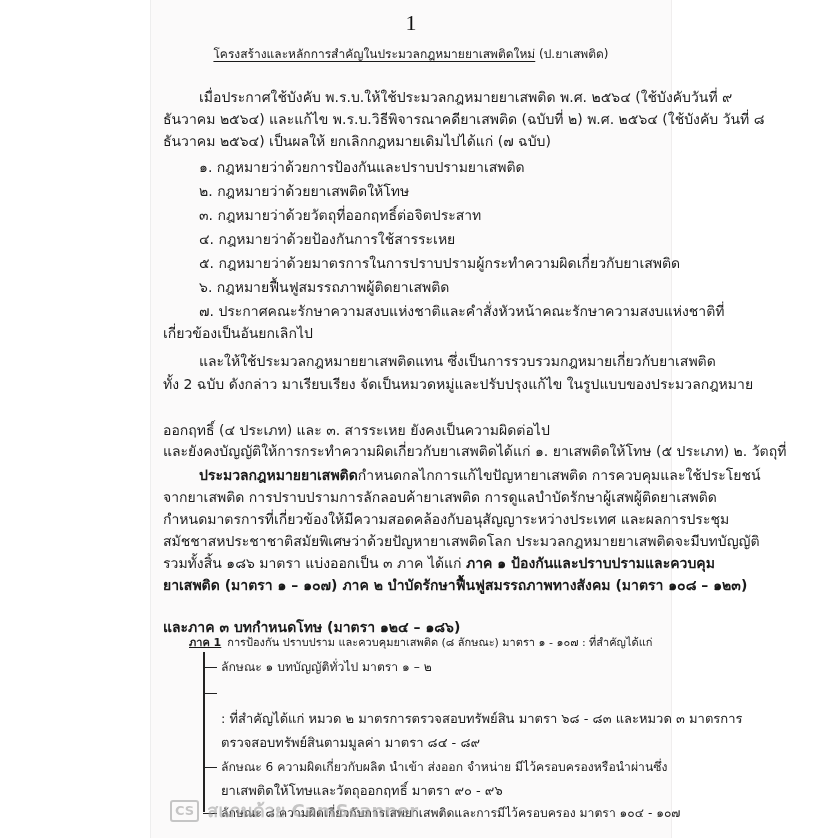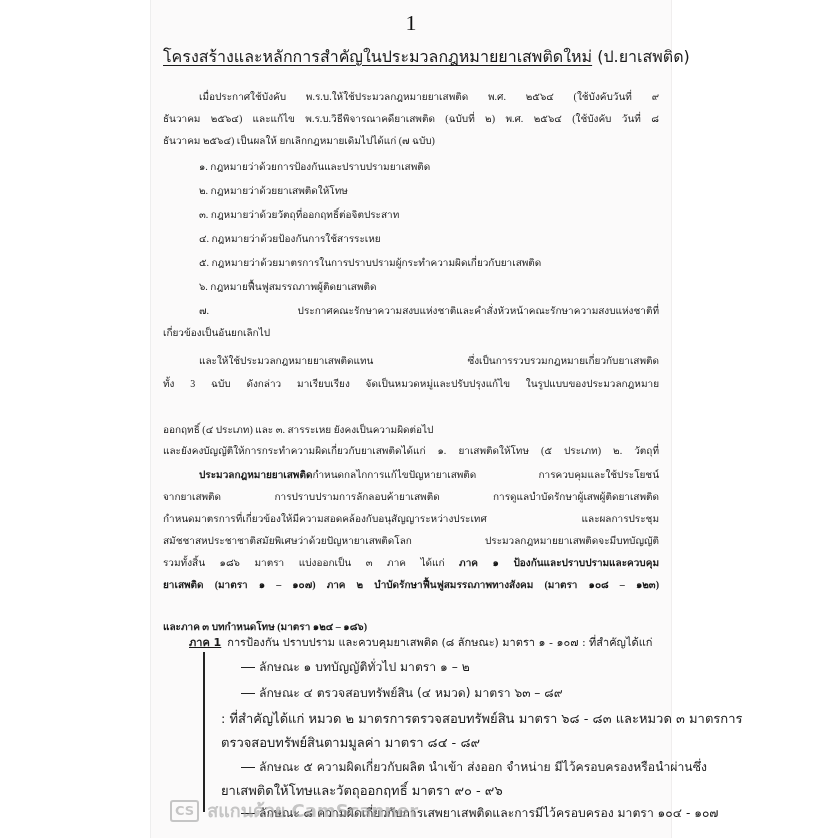--- a/index.html
+++ b/index.html
@@ -40,34 +40,33 @@
     font-family: "Liberation Serif", "DejaVu Serif", serif;
     font-size: 22px;
     color: #111;
   }
   .doc-title {
     position: absolute;
     left: 0;
     width: 496px;
     top: 44px;
     text-align: center;
-    font-size: 16px;
+    font-size: 12px;
     white-space: nowrap;
   }
   .doc-title .u {
     text-decoration: underline;
     text-underline-offset: 3px;
   }
   .line {
     position: absolute;
     left: 0;
-    font-size: 10px;
-    line-height: 22px;
-    white-space: nowrap;
-    font-family: Liberation Serif, serif;
+    font-size: 14px;
+    line-height: 22px;
+    white-space: nowrap;
   }
   .b { font-weight: bold; }
   .just {
     width: 496px;
     text-align: justify;
     text-align-last: justify;
   }
   .ind1 { left: 36px; }
   .ind-list { left: 36px; }
   .tree-head {
@@ -87,21 +86,20 @@
     left: 40px;
     width: 1.5px;
     background: #222;
   }
   .tree-branch {
     position: absolute;
     left: 40px;
     font-size: 12.2px;
     line-height: 22px;
     white-space: nowrap;
-    padding-left: 38px;
   }
   .tree-branch .dash {
     display: inline-block;
     width: 14px;
     height: 1.5px;
     background: #222;
     vertical-align: middle;
     margin-right: 4px;
   }
   .tree-sub {
@@ -150,21 +148,21 @@
     <div class="line ind-list" style="top:156px;">๑. กฎหมายว่าด้วยการป้องกันและปราบปรามยาเสพติด</div>
     <div class="line ind-list" style="top:180px;">๒. กฎหมายว่าด้วยยาเสพติดให้โทษ</div>
     <div class="line ind-list" style="top:204px;">๓. กฎหมายว่าด้วยวัตถุที่ออกฤทธิ์ต่อจิตประสาท</div>
     <div class="line ind-list" style="top:228px;text-align:right;">๔. กฎหมายว่าด้วยป้องกันการใช้สารระเหย</div>
     <div class="line ind-list" style="top:252px;">๕. กฎหมายว่าด้วยมาตรการในการปราบปรามผู้กระทำความผิดเกี่ยวกับยาเสพติด</div>
     <div class="line ind-list" style="top:276px;">๖. กฎหมายฟื้นฟูสมรรถภาพผู้ติดยาเสพติด</div>
     <div class="line ind-list" style="top:300px;width:460px;text-align:justify;text-align-last:justify;">๗. ประกาศคณะรักษาความสงบแห่งชาติและคำสั่งหัวหน้าคณะรักษาความสงบแห่งชาติที่</div>
     <div class="line" style="top:322px;">เกี่ยวข้องเป็นอันยกเลิกไป</div>
 
     <div class="line ind1" style="top:350px;width:460px;text-align:justify;text-align-last:justify;">และให้ใช้ประมวลกฎหมายยาเสพติดแทน  ซึ่งเป็นการรวบรวมกฎหมายเกี่ยวกับยาเสพติด</div>
-    <div class="line just" style="top:373px;">ทั้ง 3 ฉบับ ดังกล่าว มาเรียบเรียง จัดเป็นหมวดหมู่และปรับปรุงแก้ไข ในรูปแบบของประมวลกฎหมาย</div>
+    <div class="line just" style="top:373px;">ทั้ง 2 ฉบับ ดังกล่าว มาเรียบเรียง จัดเป็นหมวดหมู่และปรับปรุงแก้ไข ในรูปแบบของประมวลกฎหมาย</div>
     <div class="line just" style="top:396px;margin-top:44px;">และยังคงบัญญัติให้การกระทำความผิดเกี่ยวกับยาเสพติดได้แก่ ๑. ยาเสพติดให้โทษ (๕ ประเภท) ๒. วัตถุที่</div>
     <div class="line" style="top:419px;">ออกฤทธิ์ (๔ ประเภท) และ ๓. สารระเหย ยังคงเป็นความผิดต่อไป</div>
 
     <div class="line ind1" style="top:464px;width:460px;text-align:justify;text-align-last:justify;">
       <span class="b">ประมวลกฎหมายยาเสพติด</span><span>กำหนดกลไกการแก้ไขปัญหายาเสพติด การควบคุมและใช้ประโยชน์</span>
     </div>
     <div class="line just" style="top:486px;">จากยาเสพติด การปราบปรามการลักลอบค้ายาเสพติด การดูแลบำบัดรักษาผู้เสพผู้ติดยาเสพติด</div>
     <div class="line just" style="top:508px;">กำหนดมาตรการที่เกี่ยวข้องให้มีความสอดคล้องกับอนุสัญญาระหว่างประเทศ และผลการประชุม</div>
     <div class="line just" style="top:530px;">สมัชชาสหประชาชาติสมัยพิเศษว่าด้วยปัญหายาเสพติดโลก ประมวลกฎหมายยาเสพติดจะมีบทบัญญัติ</div>
     <div class="line just" style="top:552px;">
@@ -175,27 +173,27 @@
 
     <div class="tree-head" style="top:632px;">
       <span class="pak">ภาค 1</span><span>การป้องกัน ปราบปราม และควบคุมยาเสพติด (๘ ลักษณะ) มาตรา ๑ - ๑๐๗  : ที่สำคัญได้แก่</span>
     </div>
     <div class="tree-vline" style="top:652px;height:160px;"></div>
 
     <div class="tree-branch" style="top:656px;">
       <span class="dash"></span><span>ลักษณะ ๑  บทบัญญัติทั่วไป มาตรา ๑ – ๒</span>
     </div>
     <div class="tree-branch" style="top:682px;">
-      <span class="dash"></span><span>ลักษณะ ๔  ตรวจสอบทรัพย์สิน (๔ หมวด) มาตรา ๖๓ – ๘๙</span>
+      <span class="dash"></span>
     </div>
     <div class="tree-sub" style="top:708px;">: ที่สำคัญได้แก่ หมวด ๒ มาตรการตรวจสอบทรัพย์สิน มาตรา ๖๘ - ๘๓ และหมวด ๓ มาตรการ</div>
     <div class="tree-sub" style="top:732px;">ตรวจสอบทรัพย์สินตามมูลค่า มาตรา ๘๔ - ๘๙</div>
 
     <div class="tree-branch" style="top:756px;">
-      <span class="dash"></span><span>ลักษณะ ๕  ความผิดเกี่ยวกับผลิต  นำเข้า  ส่งออก  จำหน่าย  มีไว้ครอบครองหรือนำผ่านซึ่ง</span>
+      <span class="dash"></span><span>ลักษณะ 6  ความผิดเกี่ยวกับผลิต  นำเข้า  ส่งออก  จำหน่าย  มีไว้ครอบครองหรือนำผ่านซึ่ง</span>
     </div>
     <div class="tree-sub" style="top:780px;">ยาเสพติดให้โทษและวัตถุออกฤทธิ์ มาตรา ๙๐ - ๙๖</div>
 
     <div class="tree-branch" style="top:802px;">
       <span class="dash"></span><span>ลักษณะ ๘  ความผิดเกี่ยวกับการเสพยาเสพติดและการมีไว้ครอบครอง มาตรา ๑๐๔ - ๑๐๗</span>
     </div>
 
   </div>
 </div>
 

